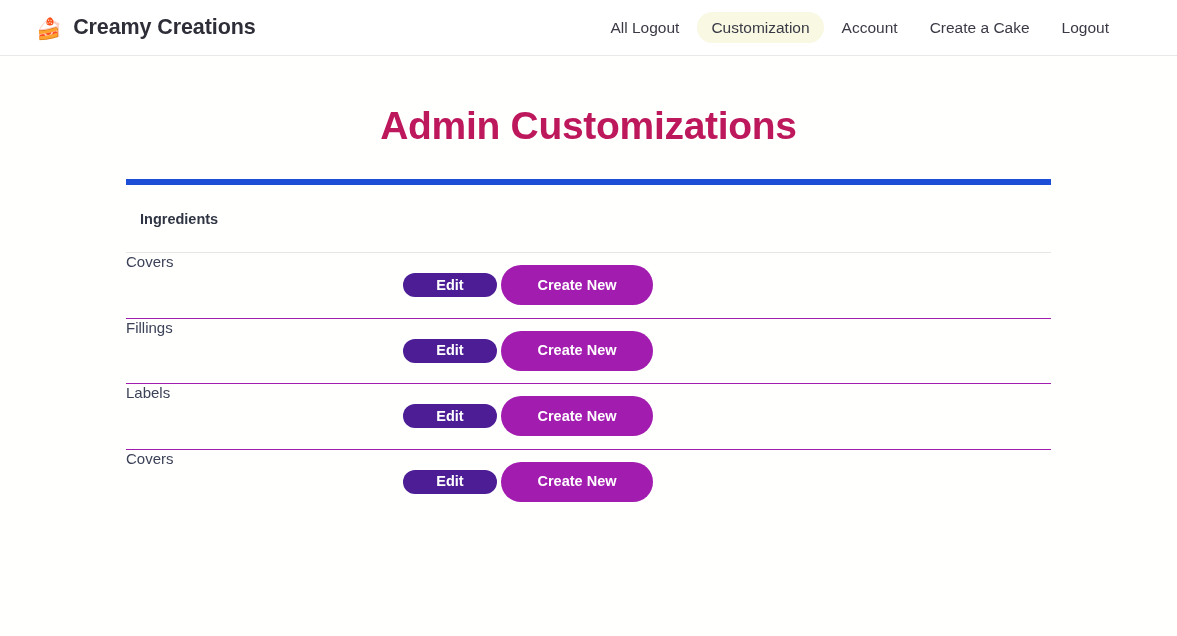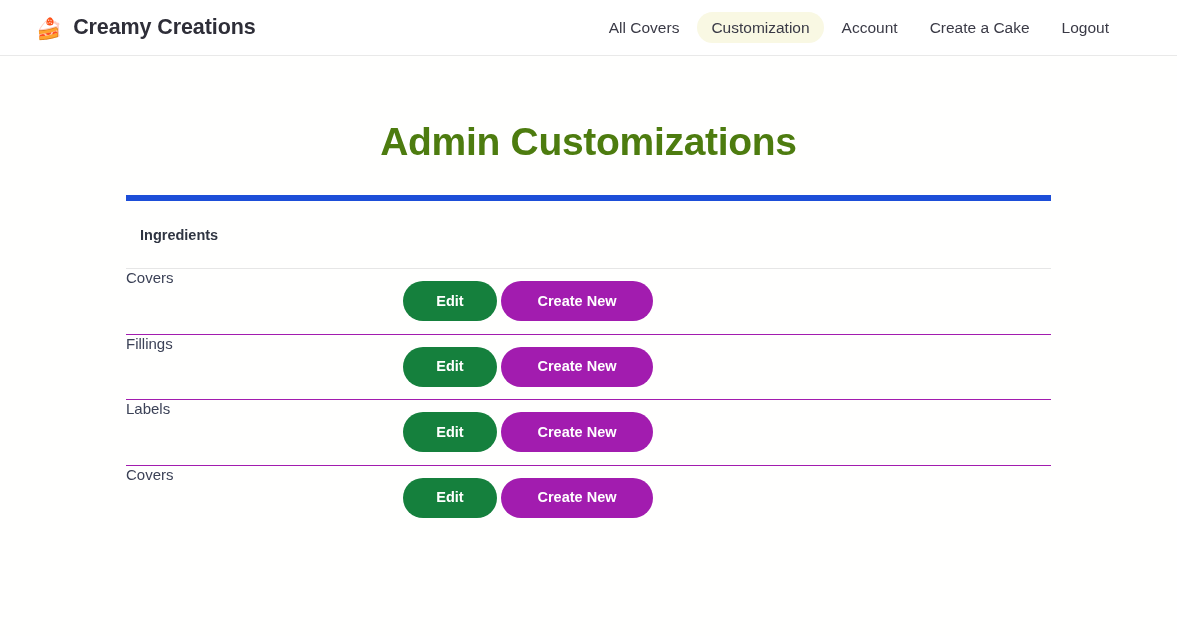--- a/index.html
+++ b/index.html
@@ -70,22 +70,22 @@
   }
 
   
   .page {
     width: 100%;
   }
   .page-title {
     text-align: center;
     font-size: 39px;
     font-weight: 700;
-    color: #4d7c0f;
-    margin: 16px;
+    color: #be185d;
+    margin: 0;
     padding-top: 48px;
     letter-spacing: -0.3px;
   }
 
   .table-wrap {
     width: 925px;
     margin: 31px auto 0 auto;
   }
 
   .cust-table {
@@ -141,41 +141,41 @@
     font-weight: 700;
     font-size: 14.5px;
     border-radius: 28px;
     line-height: 1;
     white-space: nowrap;
     display: inline-flex;
     align-items: center;
     justify-content: center;
   }
   .btn-edit {
-    background: #15803d;
+    background: #4c1d95;
     width: 94px;
-    height: 40px;
+    height: 24px;
   }
   .btn-create {
     background: #a21caf;
     width: 152px;
     height: 40px;
   }
 </style>
 </head>
 <body>
 
 <div class="navbar">
   <a class="brand" href="#">
     <span class="brand-icon">🍰</span>
     <span class="brand-name">Creamy Creations</span>
   </a>
 
   <nav class="nav-links">
-    <a class="nav-link" href="#">All Covers</a>
+    <a class="nav-link" href="#">All Logout</a>
     <a class="nav-link active" href="#">Customization</a>
     <a class="nav-link" href="#">Account</a>
     <a class="nav-link" href="#">Create a Cake</a>
     <a class="nav-link" href="#">Logout</a>
   </nav>
 </div>
 
 <div class="page">
 
   <h1 class="page-title">Admin Customizations</h1>

